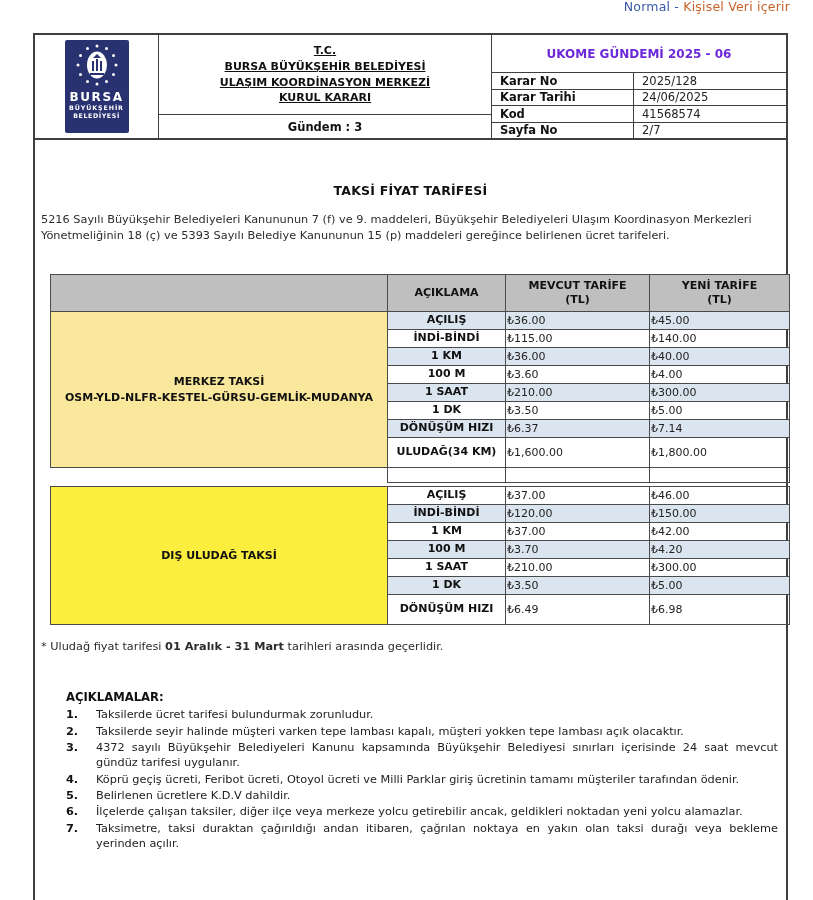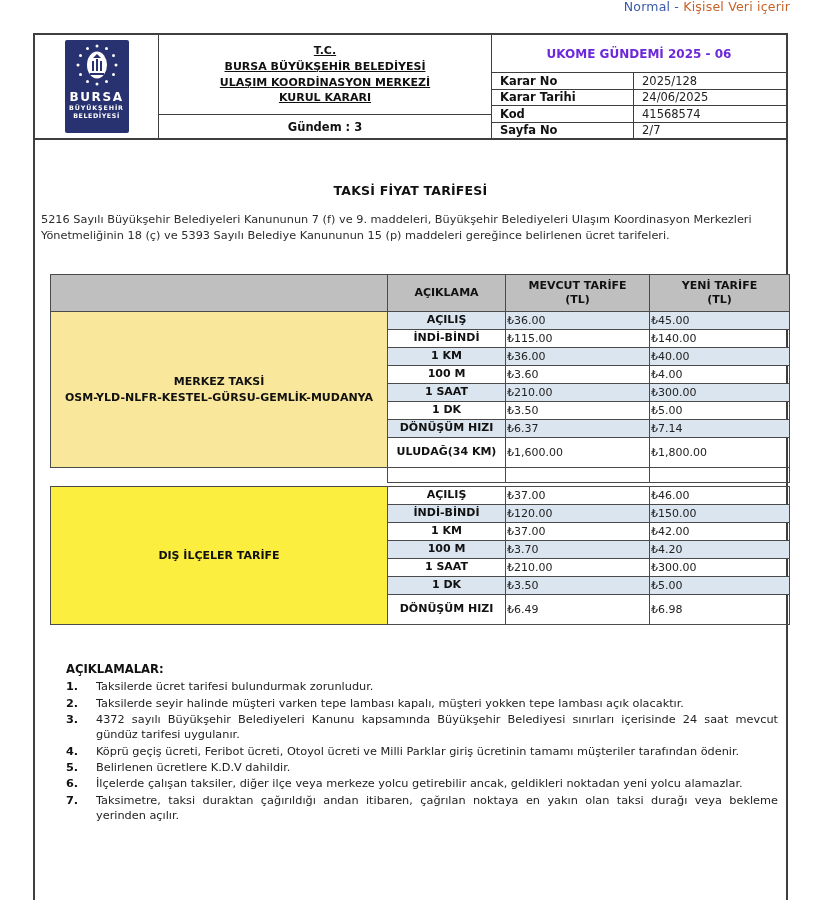--- a/index.html
+++ b/index.html
@@ -224,21 +224,21 @@
       <table class="tariff t2">
         <colgroup>
             <col style="width:337px">
             <col style="width:118px">
             <col style="width:144px">
             <col style="width:140px">
           </colgroup>
         <tbody>
         <tr class="r">
           <td class="cat" rowspan="7">
-            <div>DIŞ İLÇELER TARİFE</div>
+            <div>DIŞ ULUDAĞ TAKSİ</div>
           </td>
           <td class="lbl">AÇILIŞ</td>
           <td class="val">₺37.00</td>
           <td class="val">₺46.00</td>
         </tr>
         <tr class="r blue">
           <td class="lbl">İNDİ-BİNDİ</td>
           <td class="val">₺120.00</td>
           <td class="val">₺150.00</td>
         </tr>
@@ -263,20 +263,23 @@
           <td class="val">₺5.00</td>
         </tr>
         <tr class="tall">
           <td class="lbl">DÖNÜŞÜM HIZI</td>
           <td class="val">₺6.49</td>
           <td class="val">₺6.98</td>
         </tr>
         </tbody>
       </table>
 
+      <p class="footnote">
+        <span>* Uludağ fiyat tarifesi </span><b>01 Aralık - 31 Mart</b><span> tarihleri arasında geçerlidir.</span>
+      </p>
 
       <div class="explanations">
         <div class="exp-heading">AÇIKLAMALAR:</div>
         <div class="exp-item">
           <span class="exp-num">1.</span>
           <span class="exp-text">Taksilerde ücret tarifesi bulundurmak zorunludur.</span>
         </div>
         <div class="exp-item">
           <span class="exp-num">2.</span>
           <span class="exp-text">Taksilerde seyir halinde müşteri varken tepe lambası kapalı, müşteri yokken tepe lambası açık olacaktır.</span>

